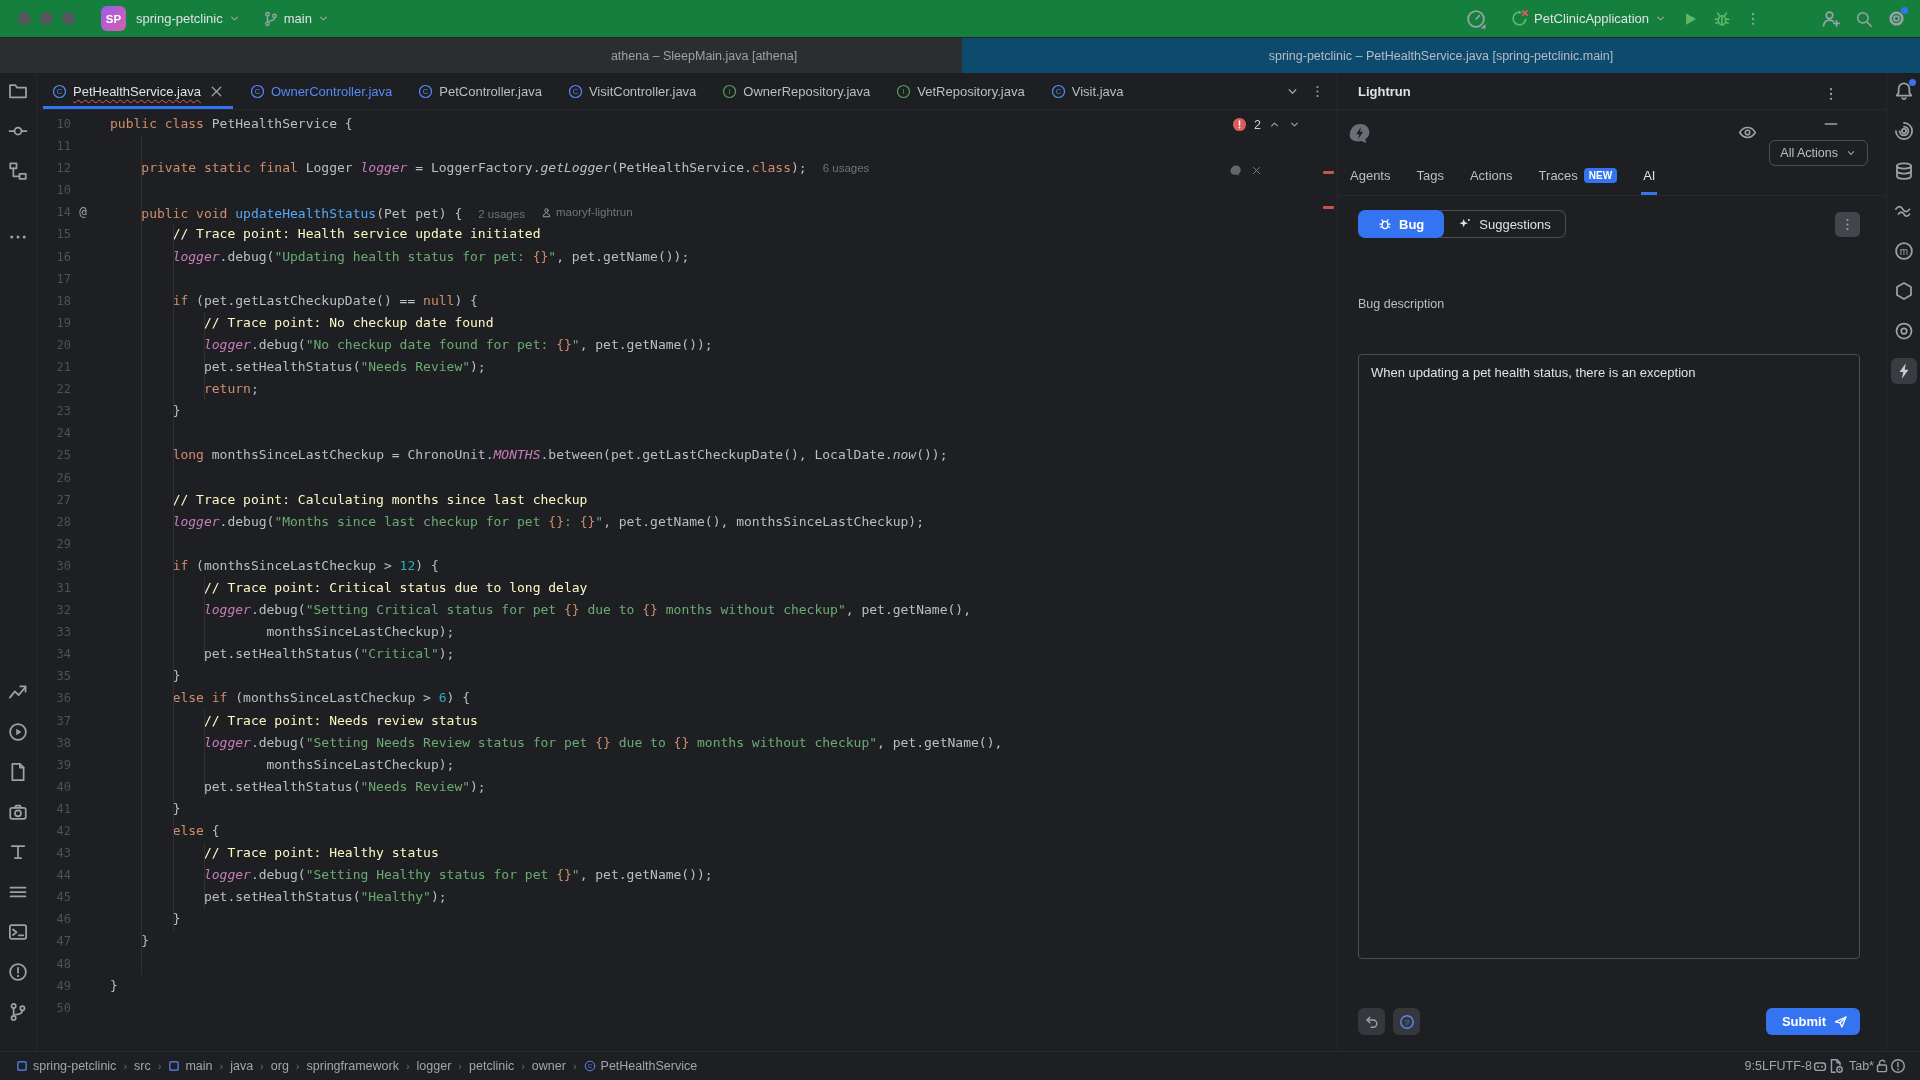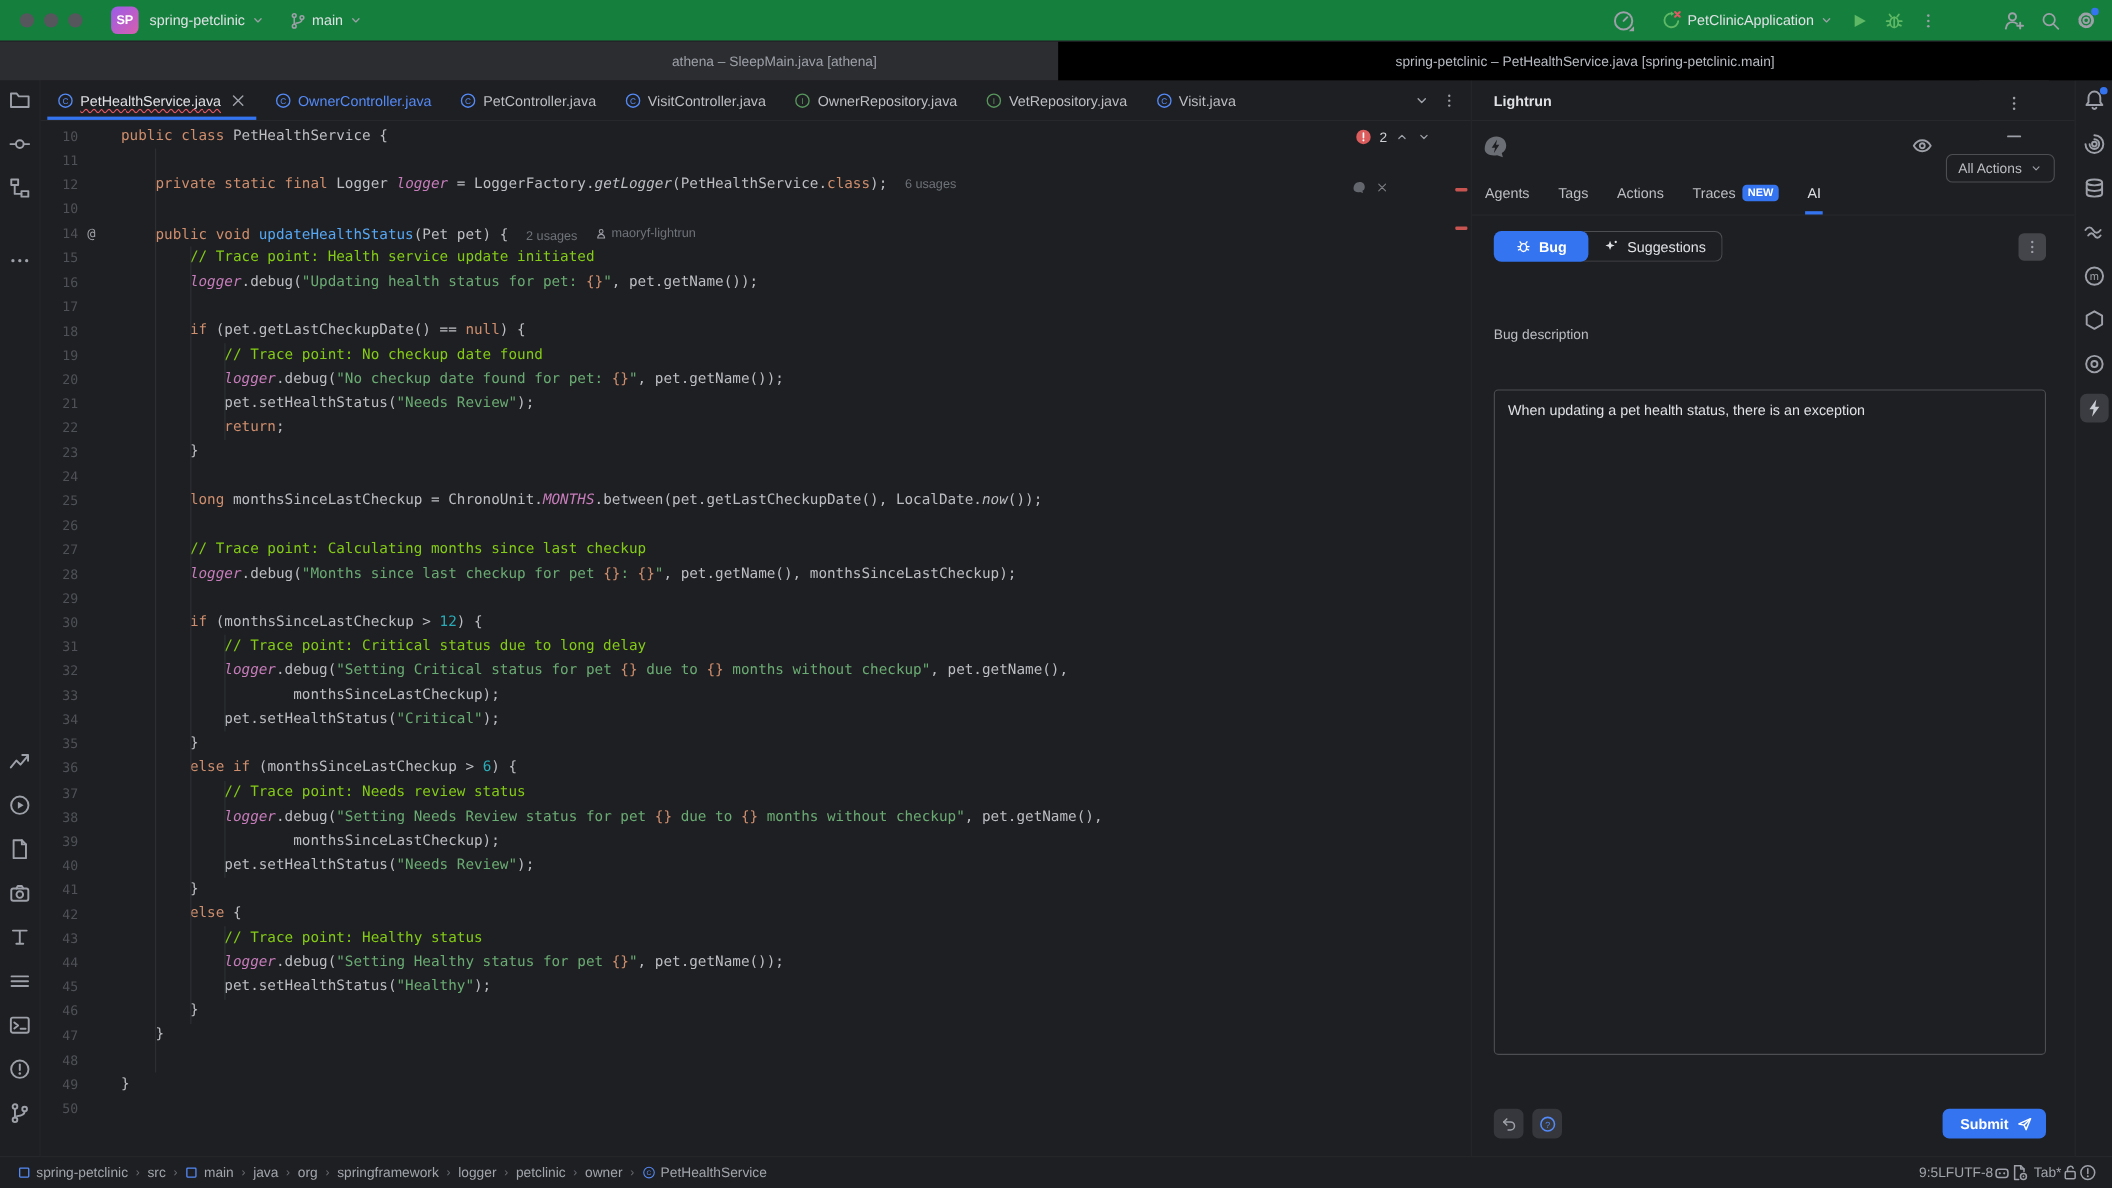--- a/index.html
+++ b/index.html
@@ -16,21 +16,21 @@
                 display:flex; align-items:center; justify-content:center; font-size:11.5px; font-weight:bold; color:#fff; }
   .tb-item { display:flex; align-items:center; gap:5px; font-size:13px; color:#DFE1E5; cursor:default; }
   .tb-item .chev { width:13px; height:13px; }
   .tb-right { margin-left:auto; display:flex; align-items:center; gap:14px; }
   .dotwrap { position:relative; }
   .dotwrap::after { content:""; position:absolute; top:-2px; right:-2px; width:7px; height:7px; border-radius:50%; background:#3574F0; }
 
   
   .wintabs { height:36px; display:flex; border-top:1px solid #232429; }
   .wt-left  { width:962px; background:#2B2D30; position:relative; }
-  .wt-right { flex:1; background:#000000; position:relative; }
+  .wt-right { flex:1; background:#0c4a6e; position:relative; }
   .wt-label { position:absolute; top:50%; left:50%; transform:translate(-50%,-50%);
               font-size:12.5px; white-space:nowrap; }
   .wt-left .wt-label { left:704px; color:#9DA0A8; }
   .wt-right .wt-label { color:#B7BBC2; }
 
   
   .main { display:flex; height:978px; }
   .lstrip { width:37px; border-right:1px solid #26282C; display:flex; flex-direction:column; align-items:center;
             padding:5px 0 12px; }
   .rstrip { width:34px; border-left:1px solid #26282C; display:flex; flex-direction:column; align-items:center;
@@ -56,21 +56,21 @@
   .tabbar-end { margin-left:auto; display:flex; align-items:center; gap:10px; padding-right:12px; }
   .tabbar-end .ic { width:15px; height:15px; }
 
   .codebox { position:relative; flex:1; overflow:hidden; padding-top:3px; }
   .code-line { display:flex; height:22.1px; line-height:22.1px; font-family:"DejaVu Sans Mono",monospace;
                font-size:13px; white-space:pre; }
   .ln  { width:34px; text-align:right; color:#4E5157; flex:none; font-size:12px; }
   .gut { width:24px; text-align:center; color:#9DA0A8; flex:none; font-size:12.5px; }
   .src { margin-left:15px; }
   .tok-k { color:#CF8E6D; } .tok-p { color:#BCBEC4; } .tok-s { color:#6AAB73; }
-  .tok-c { color:#84cc16; } .tok-f { color:#C77DBB; font-style:italic; }
+  .tok-c { color:#fef9c3; } .tok-f { color:#C77DBB; font-style:italic; }
   .tok-i { color:#BCBEC4; font-style:italic; } .tok-n { color:#2AACB8; }
   .tok-m { color:#56A8F5; } .tok-b { color:#CF8E6D; }
   .inlay { color:#6F737A; font-family:"Liberation Sans",sans-serif; font-size:11.5px;
            margin-left:16px; display:inline-flex; align-items:center; gap:4px; }
   .inlay .ic { width:11px; height:11px; }
   .guide { position:absolute; width:1px; background:#2E3035; }
 
   .insp-widget { position:absolute; top:7px; right:36px; display:flex; align-items:center; gap:7px;
                  font-size:12.5px; color:#CED0D6; }
   .insp-widget .ic { width:15px; height:15px; }

